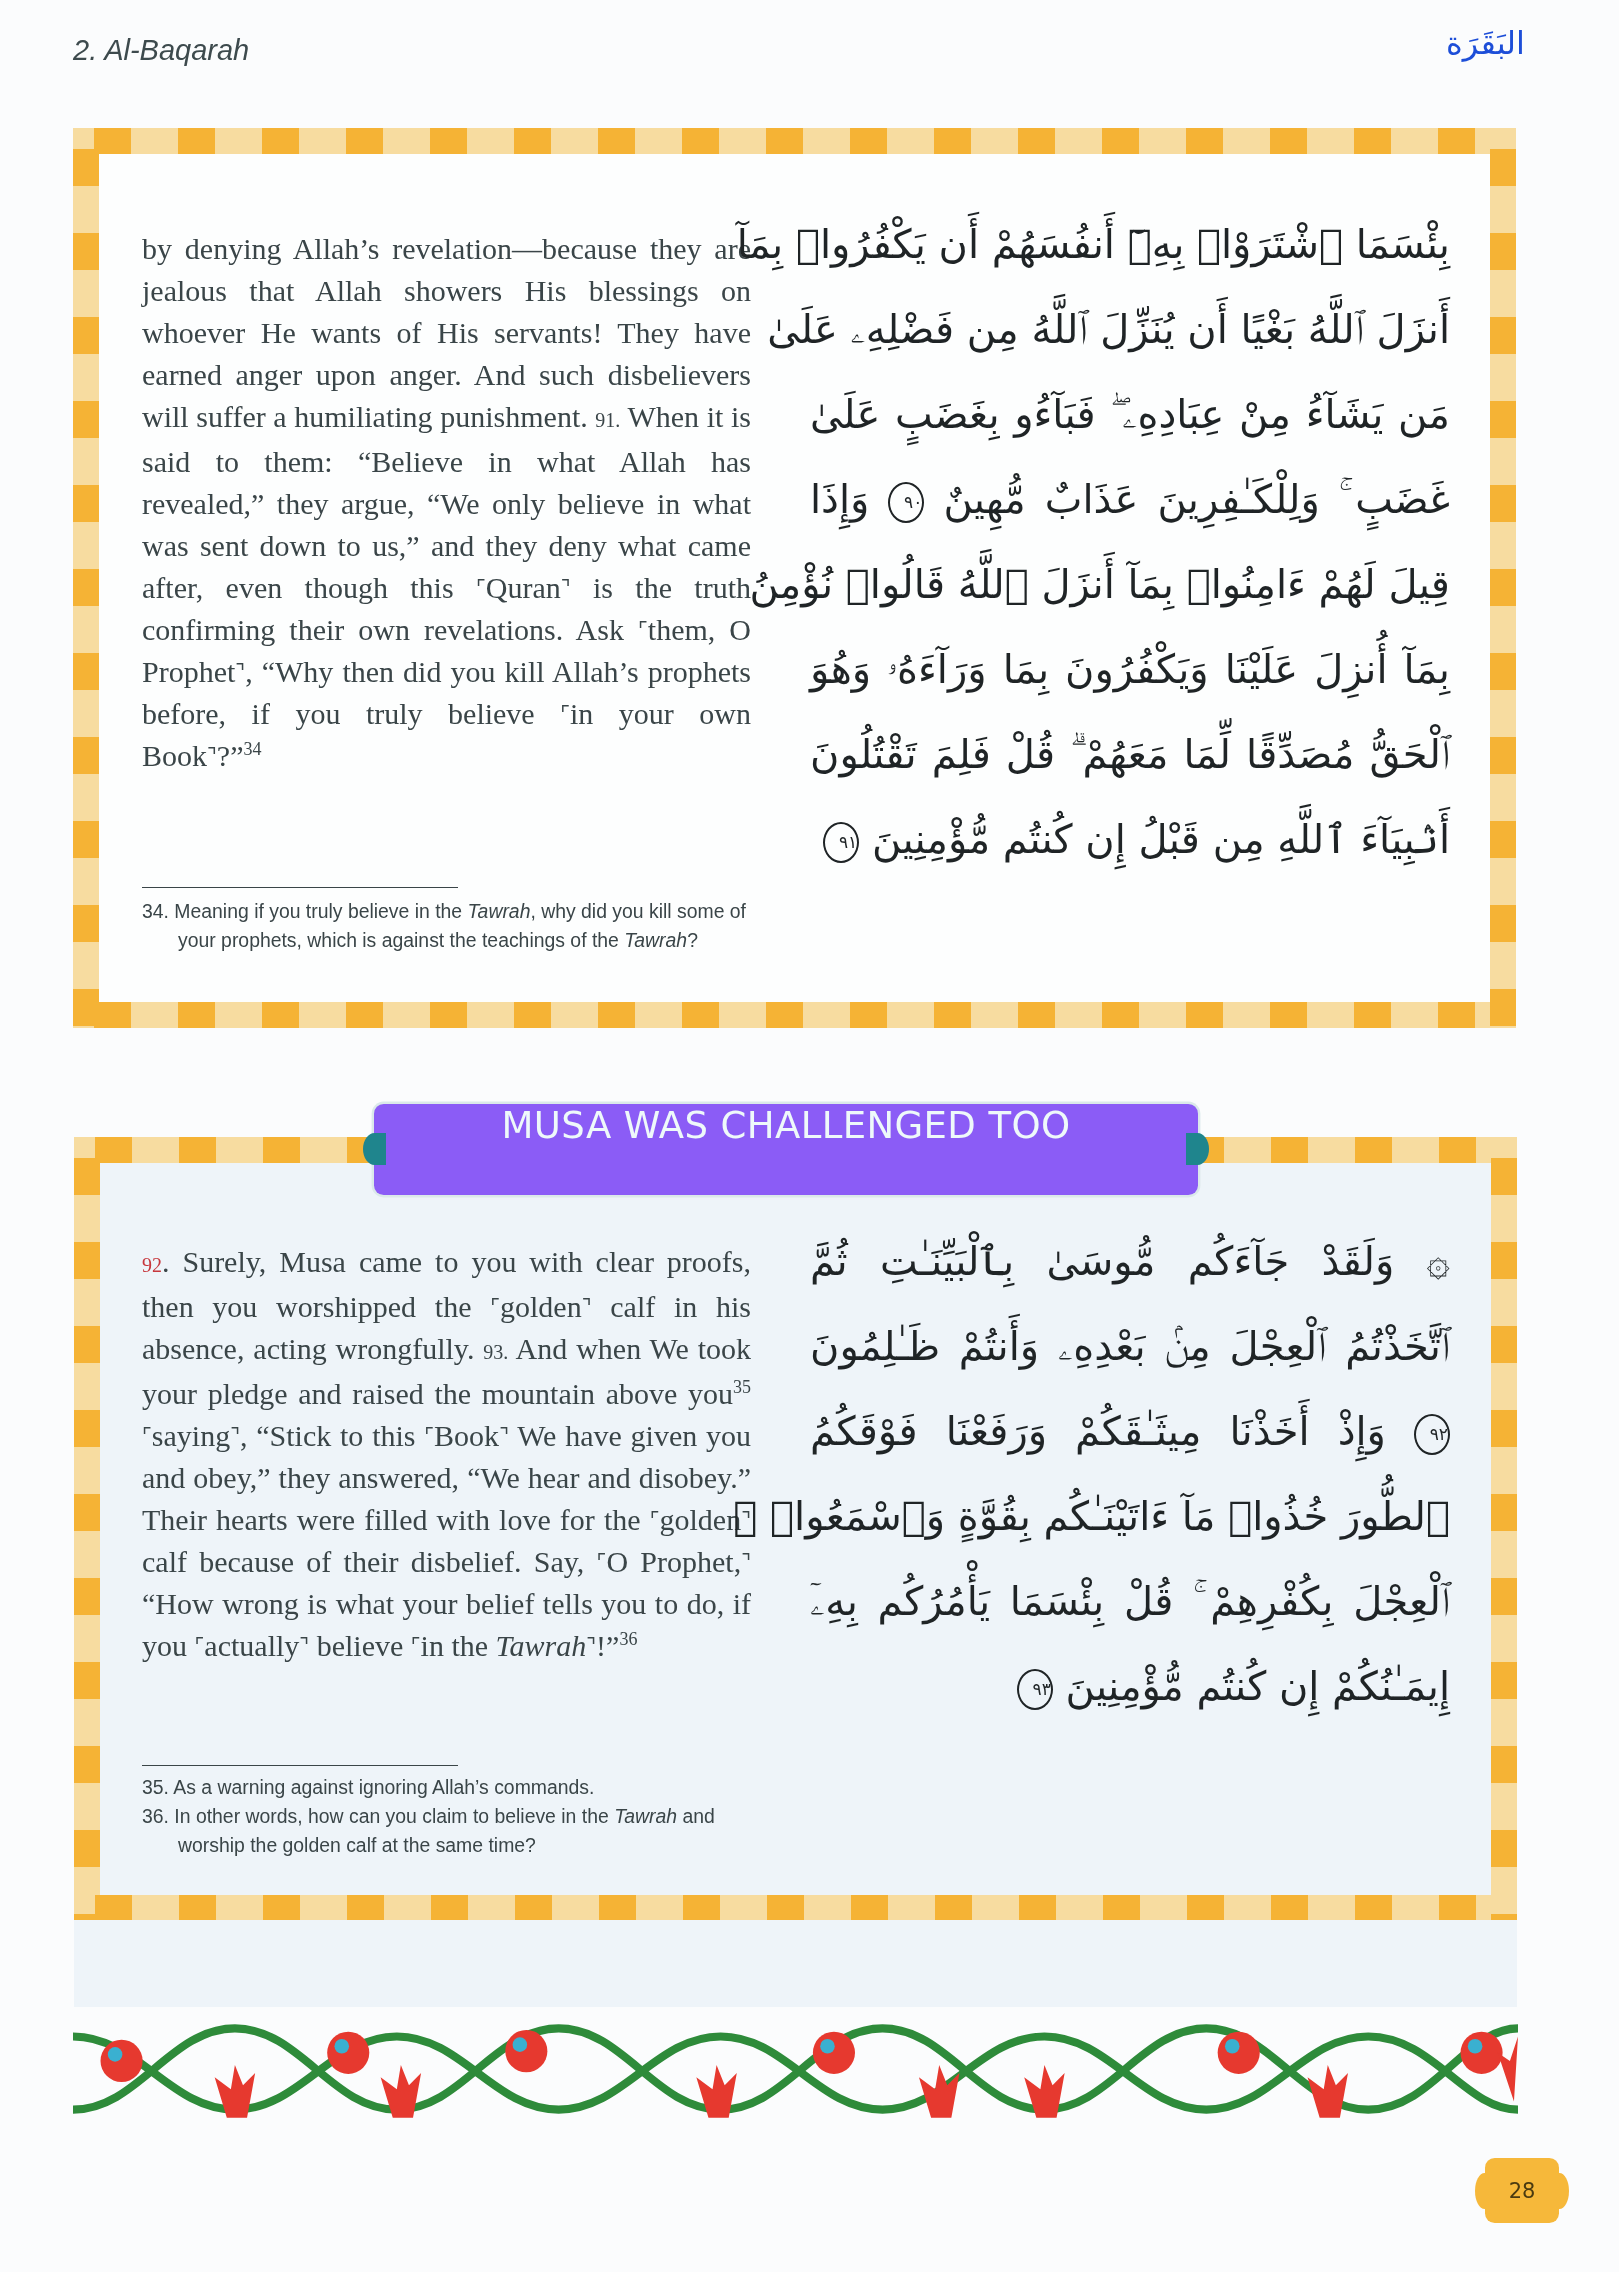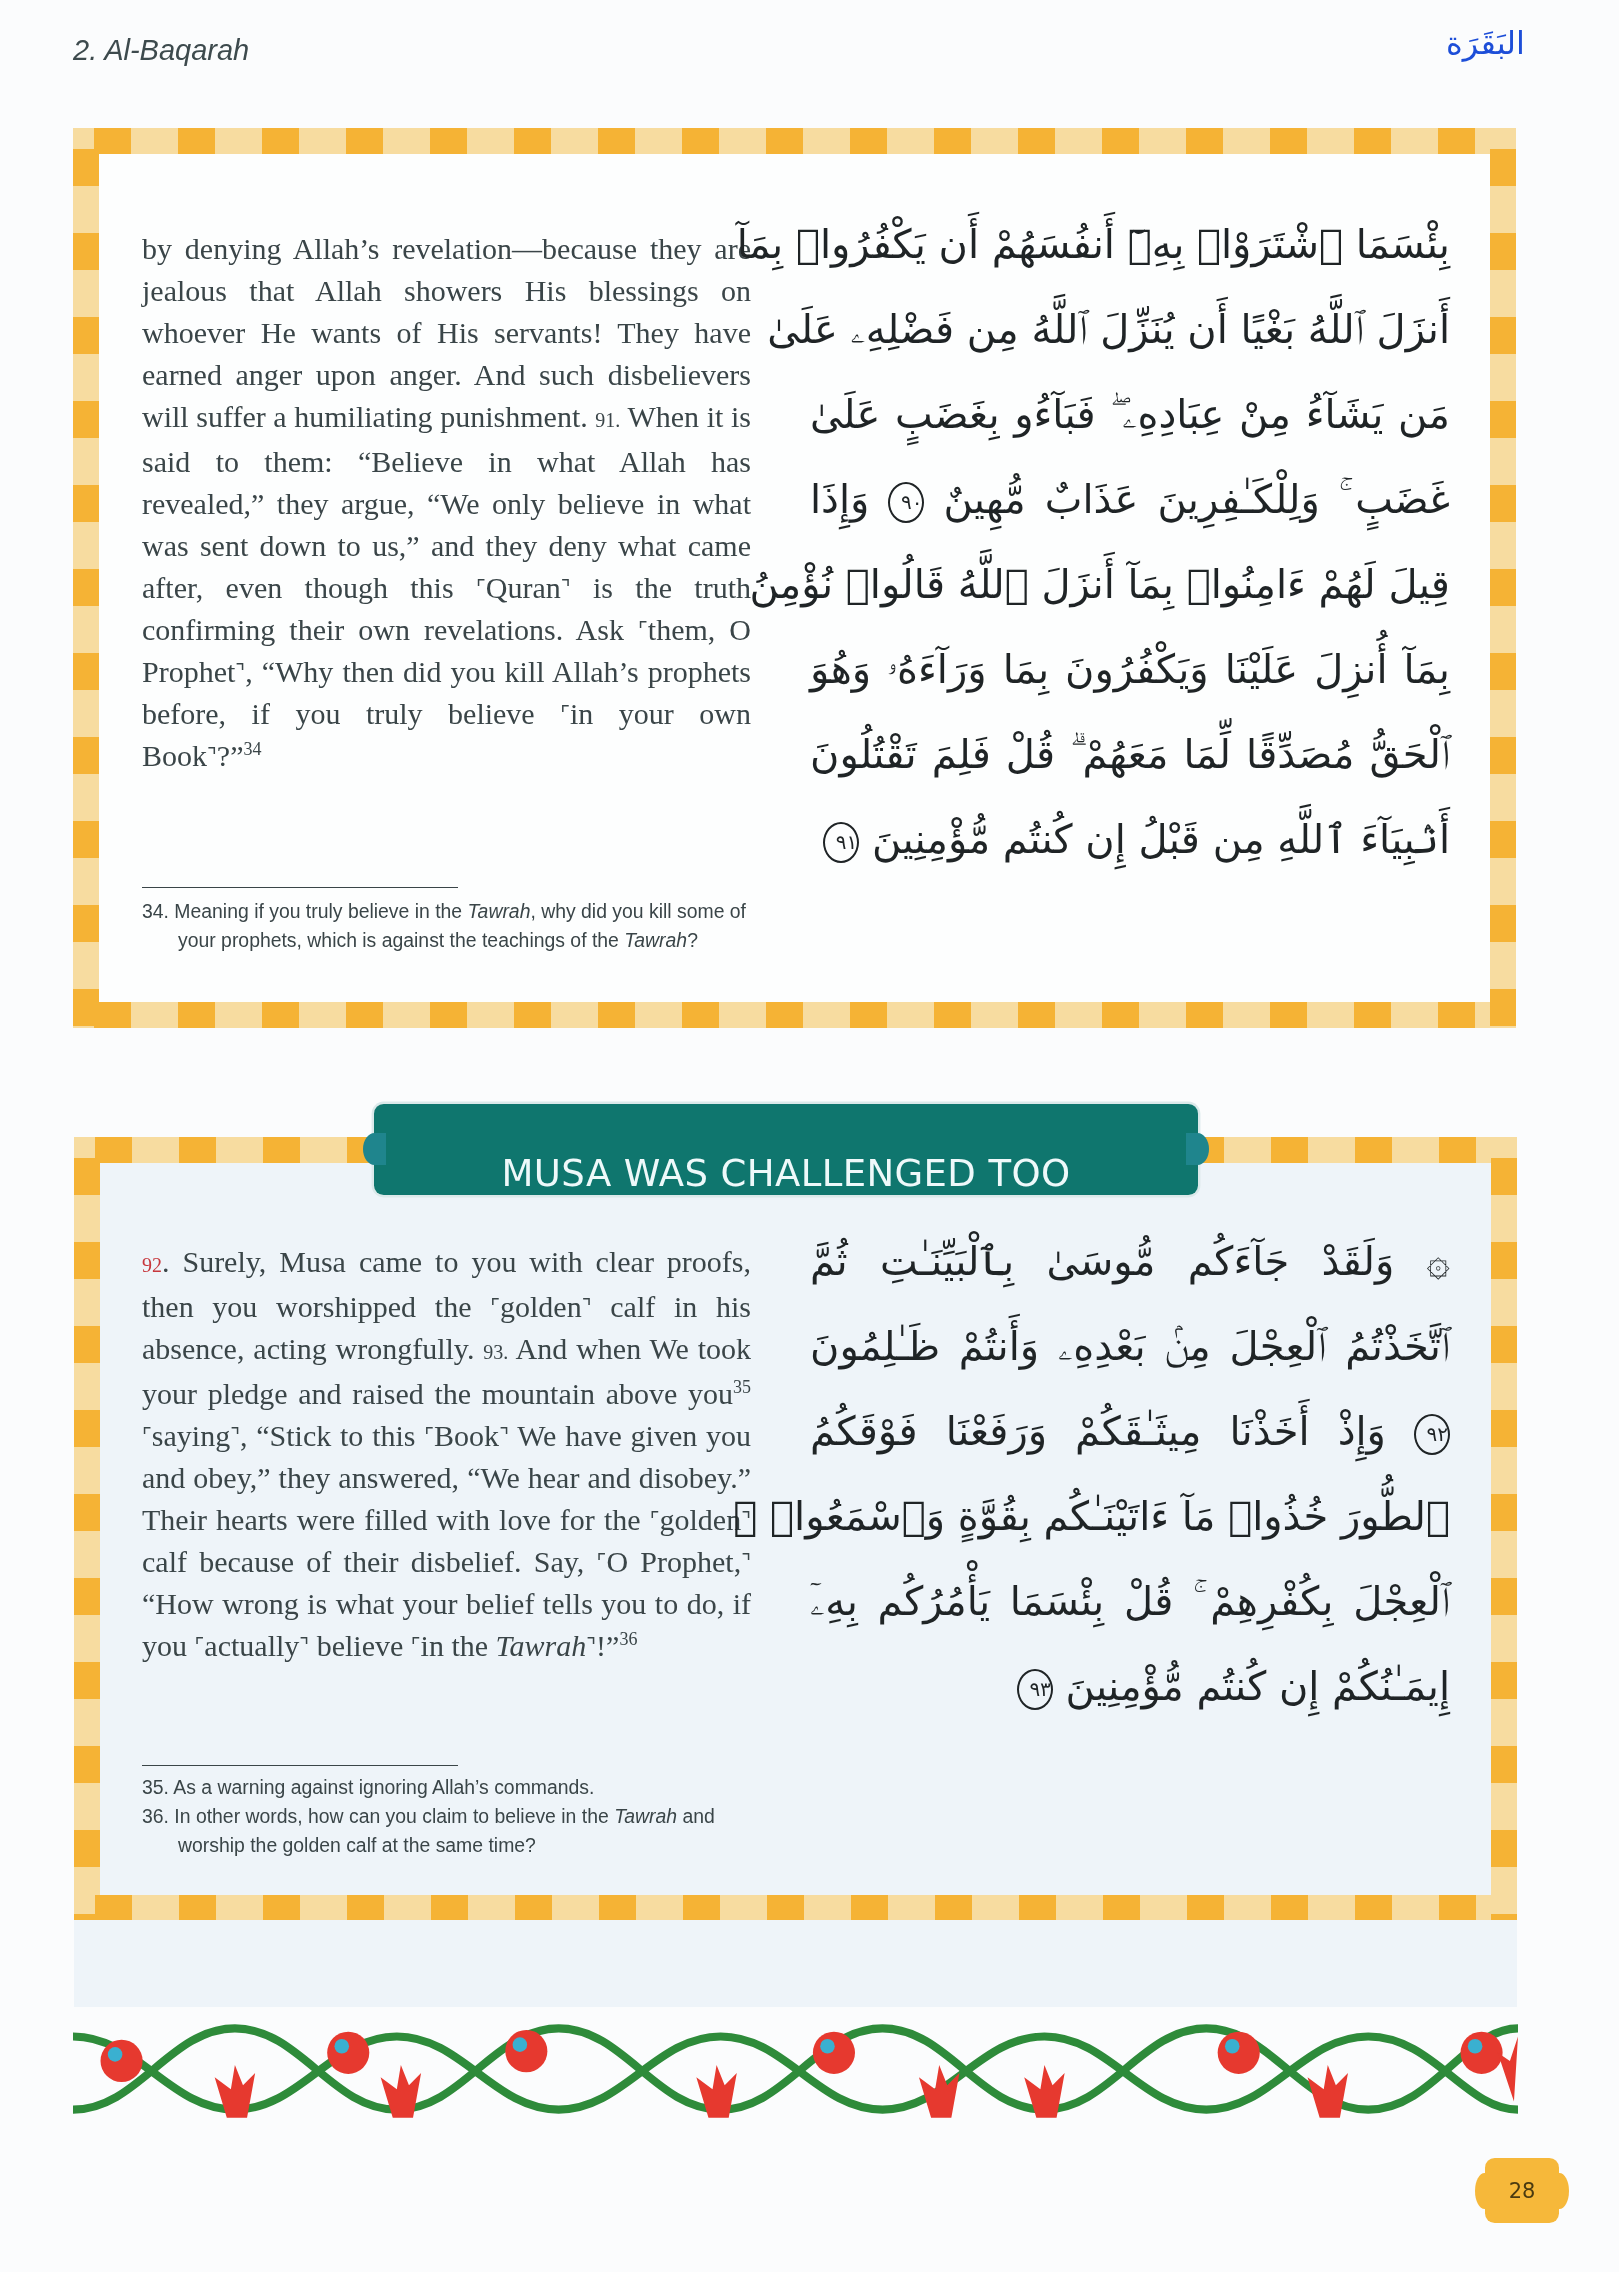--- a/index.html
+++ b/index.html
@@ -91,28 +91,28 @@
     position: absolute; left: 810px; width: 640px;
     direction: rtl; text-align: justify; text-align-last: justify;
     font-family: "DejaVu Sans", sans-serif; font-size: 40px; line-height: 85px;
     color: #1f2426;
   }
   .ar-line { display: block; white-space: nowrap; text-align: justify; text-align-last: justify; }
   .ar-col1 { top: 202px; }
   .ar-col2 { top: 1219px; }
   .ayah-mark {
     display: inline-block; width: 32px; height: 37px; border: 2.4px double #1f2426;
-    border-radius: 50%; font-size: 20px; line-height: 36px; text-align: right;
+    border-radius: 50%; font-size: 17px; line-height: 36px; text-align: right;
     vertical-align: middle;
   }
 
   .section-banner {
     position: absolute; left: 374px; top: 1104px; width: 824px; height: 91px;
-    background: #0f766e; border-radius: 9.7px;
-    display: flex; align-items: flex-end; justify-content: center;
+    background: #8b5cf6; border-radius: 9.7px;
+    display: flex; align-items: flex-start; justify-content: center;
     box-shadow: 0 0 0 2.4px #dbe9ea;
   }
   .section-banner::before, .section-banner::after {
     content: ""; position: absolute; top: 29px; width: 23px; height: 32px; background: #1f858d;
   }
   .section-banner::before { left: -11.3px; border-radius: 50% 0 0 50%; }
   .section-banner::after { right: -11.3px; border-radius: 0 50% 50% 0; }
   .section-banner span {
     font-family: "DejaVu Sans", sans-serif; color: #eef9fa; font-size: 37px; letter-spacing: 0.4px;
   }

